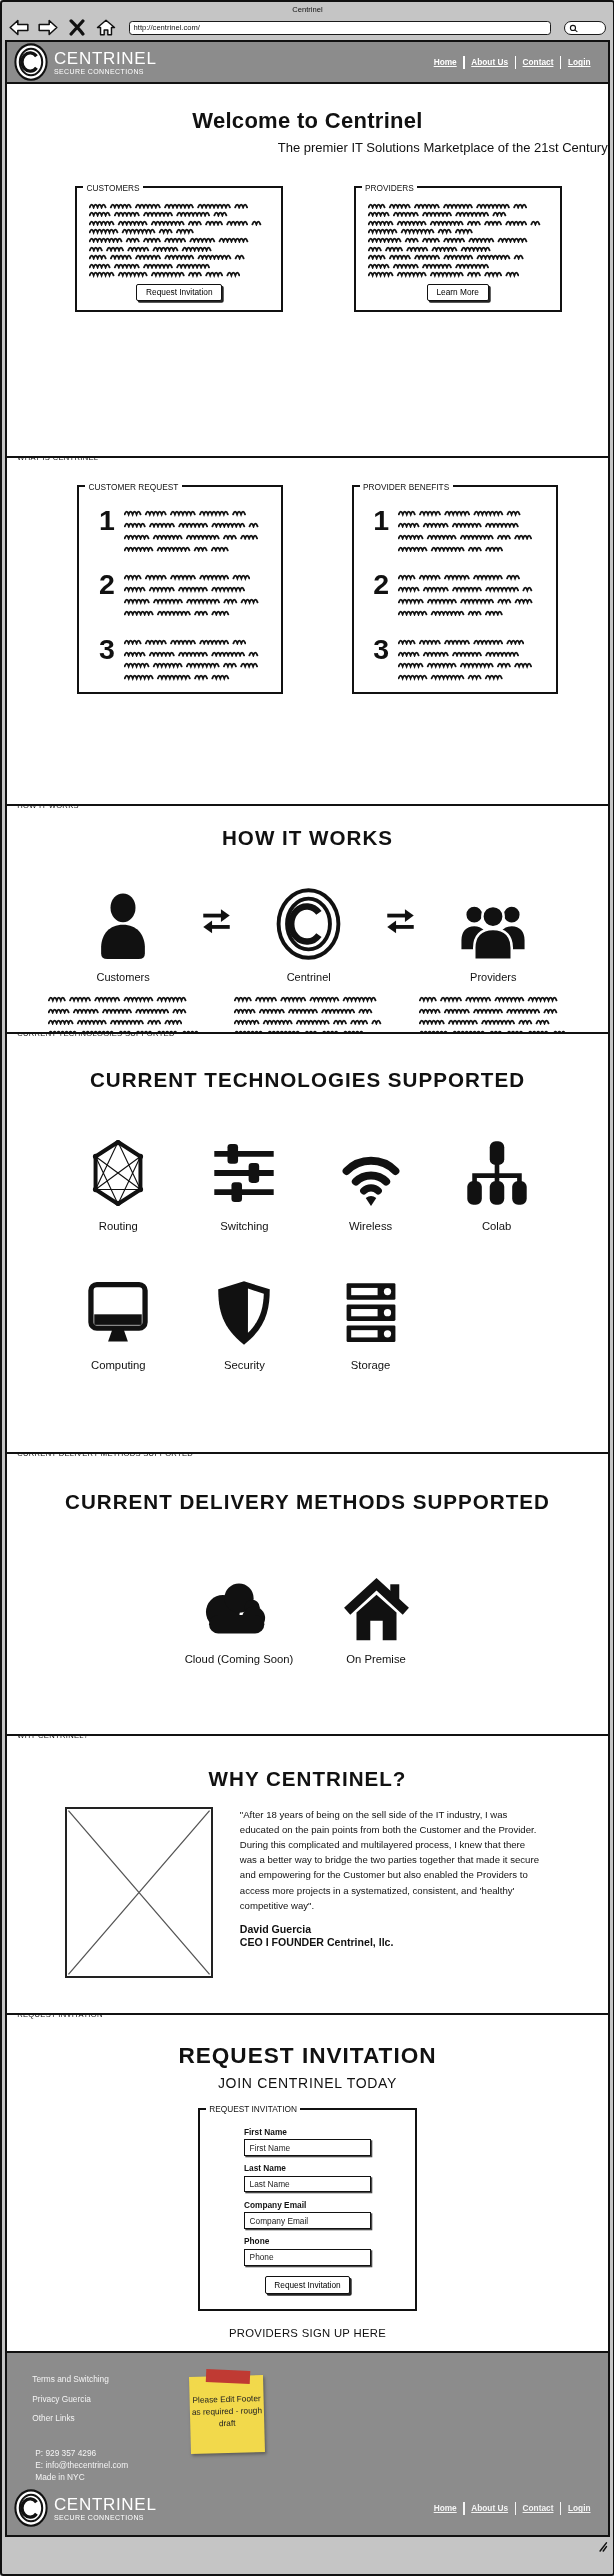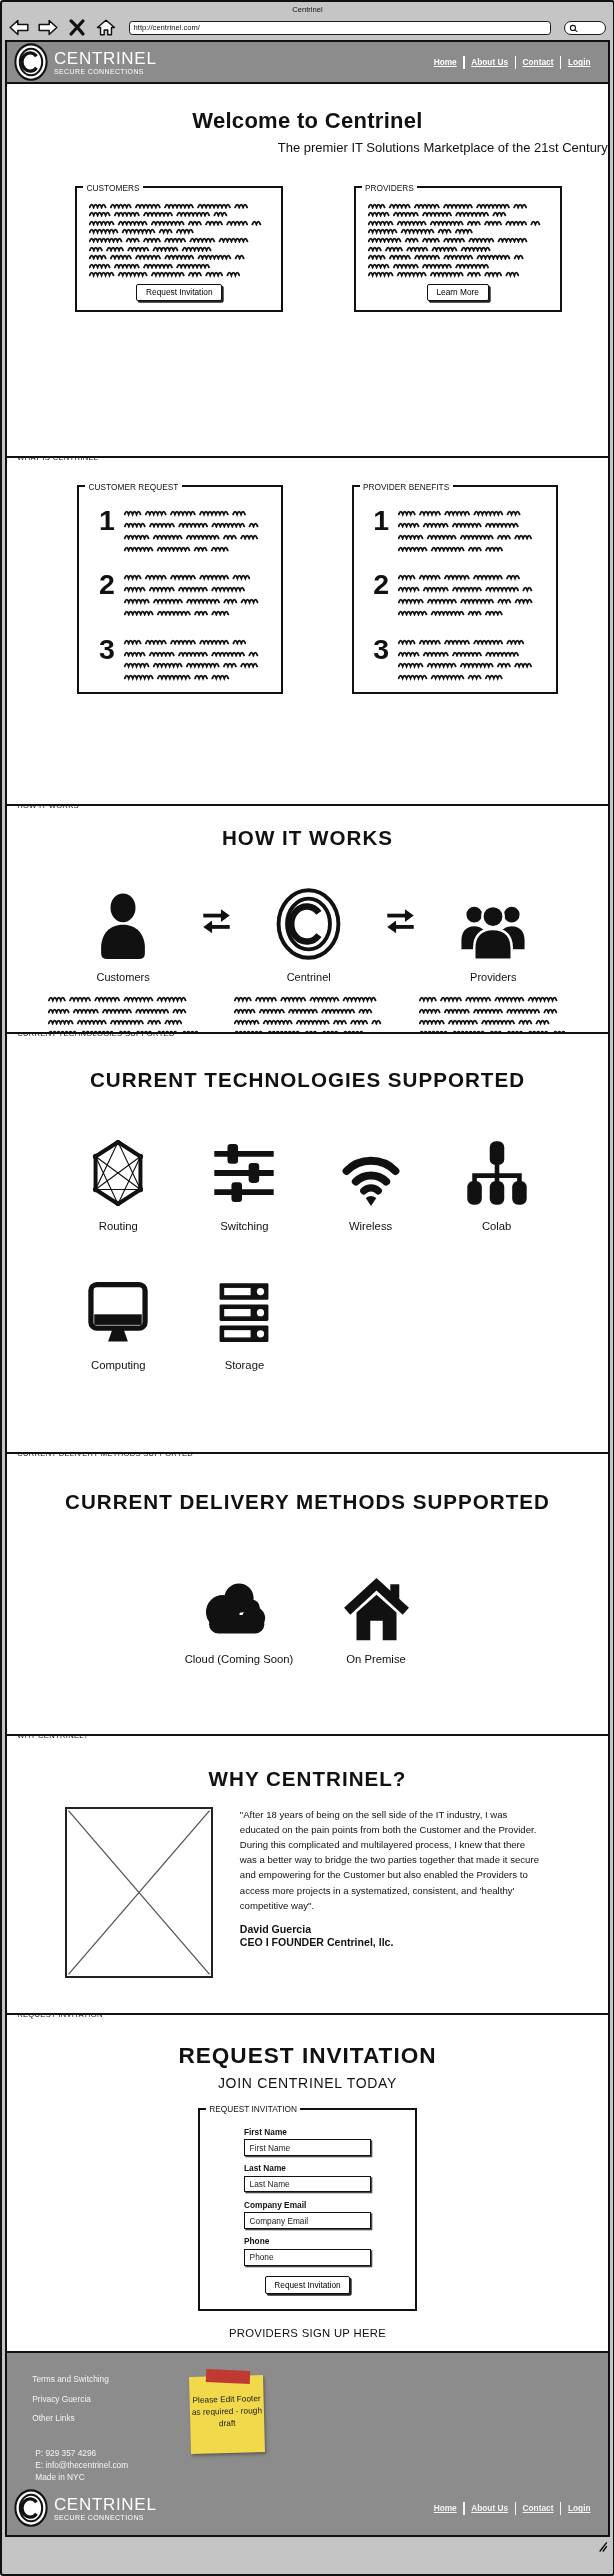--- a/index.html
+++ b/index.html
@@ -576,20 +576,29 @@
                   <rect x="9" y="7" width="82" height="66" rx="9" fill="#fff" stroke="#111" stroke-width="8"></rect>
                   <rect x="14" y="52" width="72" height="16" fill="#111"></rect>
                   <path d="M42,73 L58,73 L65,93 L35,93 Z" fill="#111"></path>
                 </svg></span>
             </div>
           <div class="tech-label">Computing</div>
         </div>
         <div class="tech-item">
           <div class="tech-icon">
               <span><svg xmlns="http://www.w3.org/2000/svg" width="100%" height="100%" viewBox="0 0 100 100">
+                  <path d="M50,2 L89,14 C89,46 83,72 50,98 C17,72 11,46 11,14 Z" fill="#111"></path>
+                  <path d="M56,13 L80,21 C79,45 74,62 56,80 Z" fill="#fff"></path>
+                </svg></span>
+            </div>
+          <div class="tech-label">Security</div>
+        </div>
+        <div class="tech-item">
+          <div class="tech-icon">
+              <span><svg xmlns="http://www.w3.org/2000/svg" width="100%" height="100%" viewBox="0 0 100 100">
                   <g fill="#111">
                     <rect x="13" y="5" width="74" height="25" rx="2"></rect>
                     <rect x="13" y="37" width="74" height="25" rx="2"></rect>
                     <rect x="13" y="69" width="74" height="25" rx="2"></rect>
                   </g>
                   <g fill="#fff">
                     <rect x="20" y="12" width="40" height="11"></rect>
                     <rect x="20" y="44" width="40" height="11"></rect>
                     <rect x="20" y="76" width="40" height="11"></rect>
                     <circle cx="75" cy="17.5" r="5.5"></circle>

